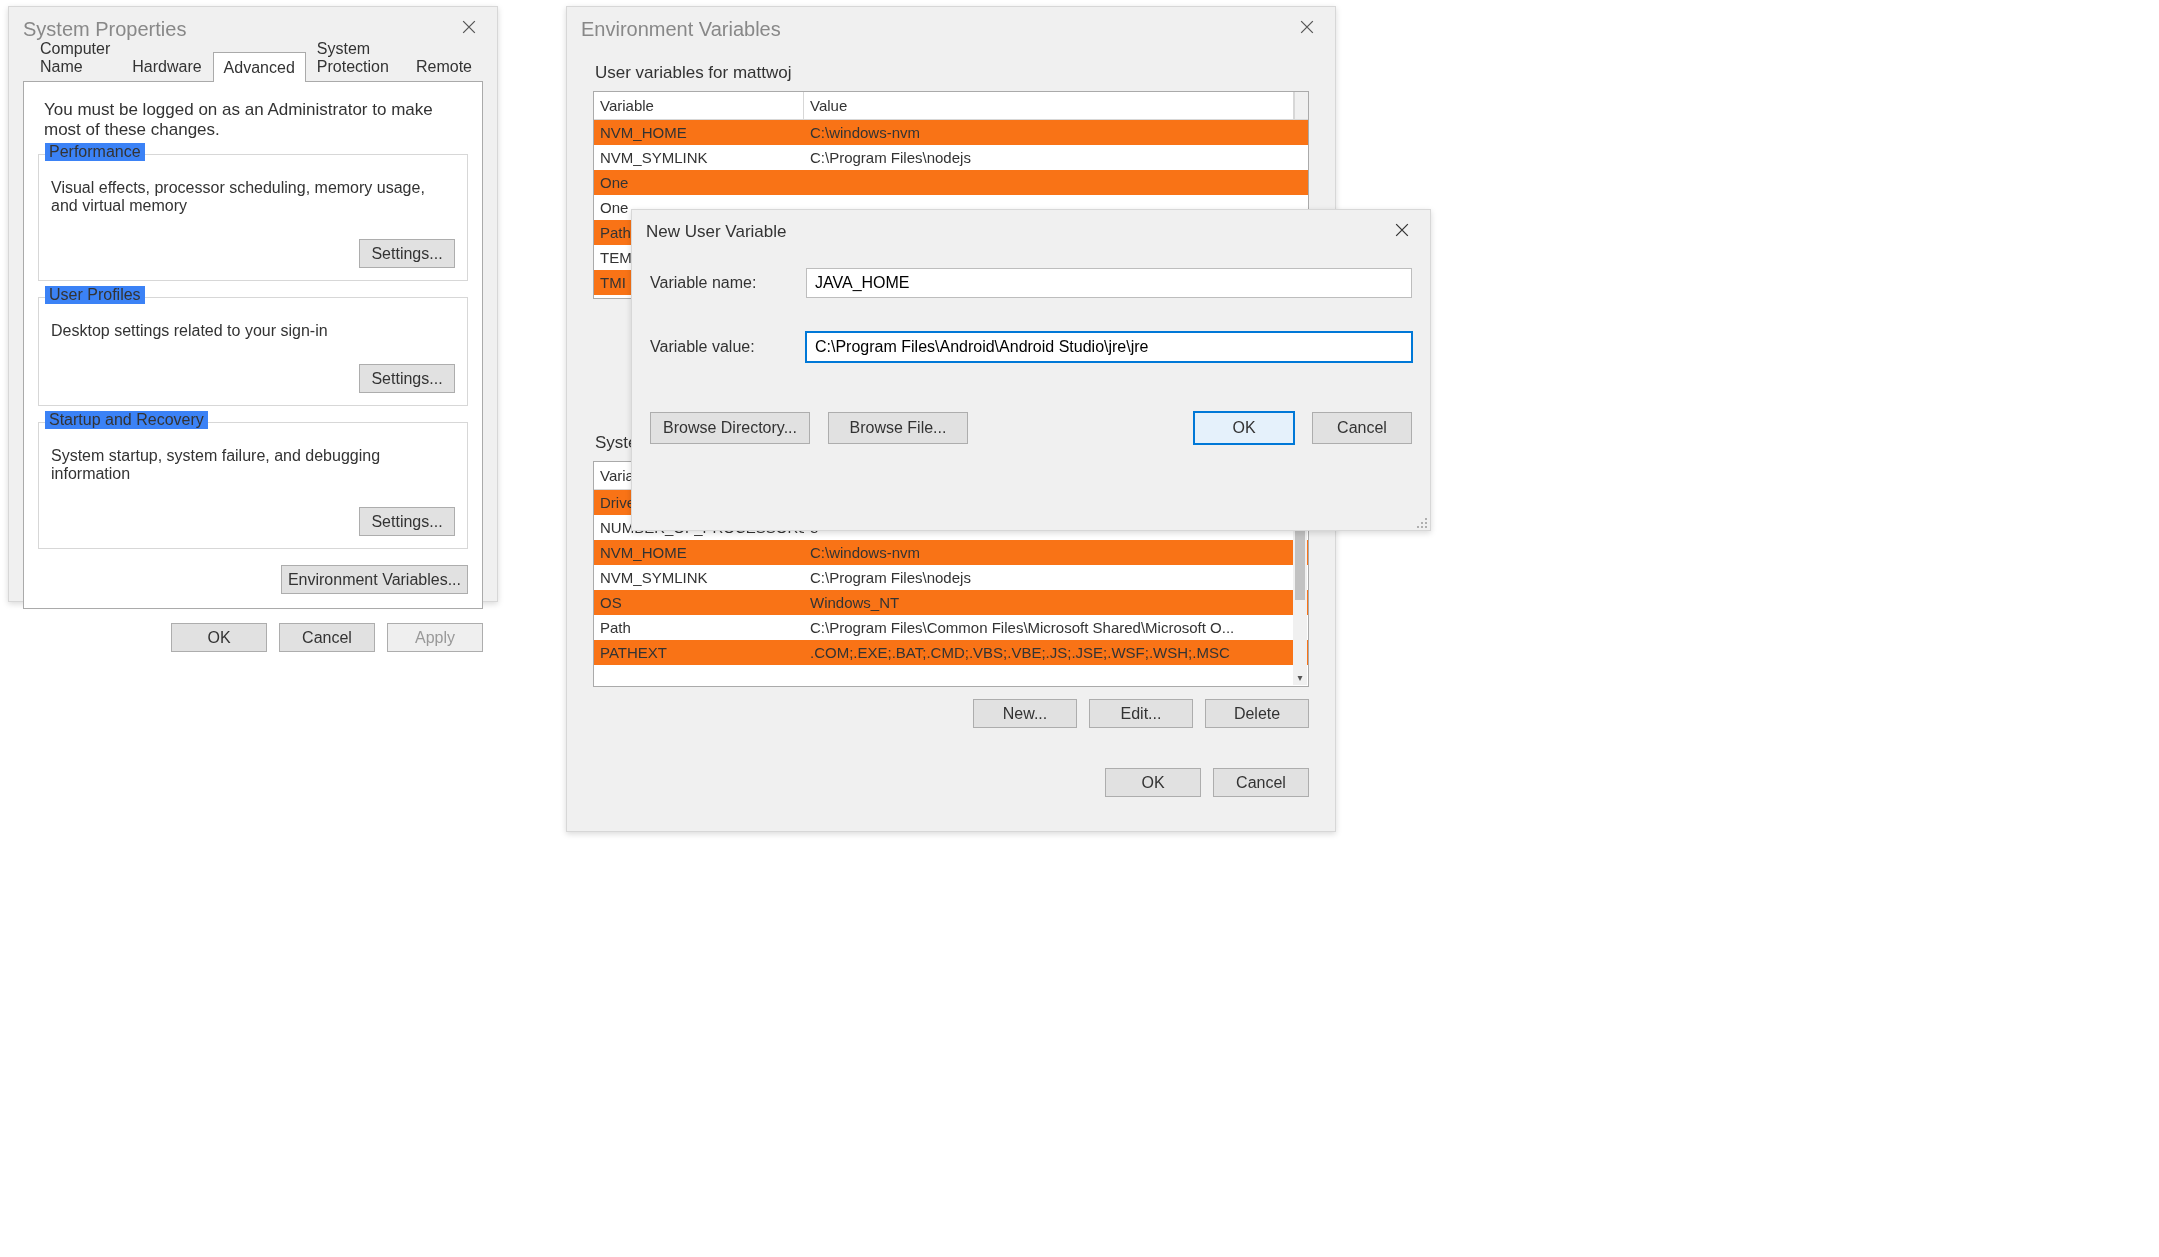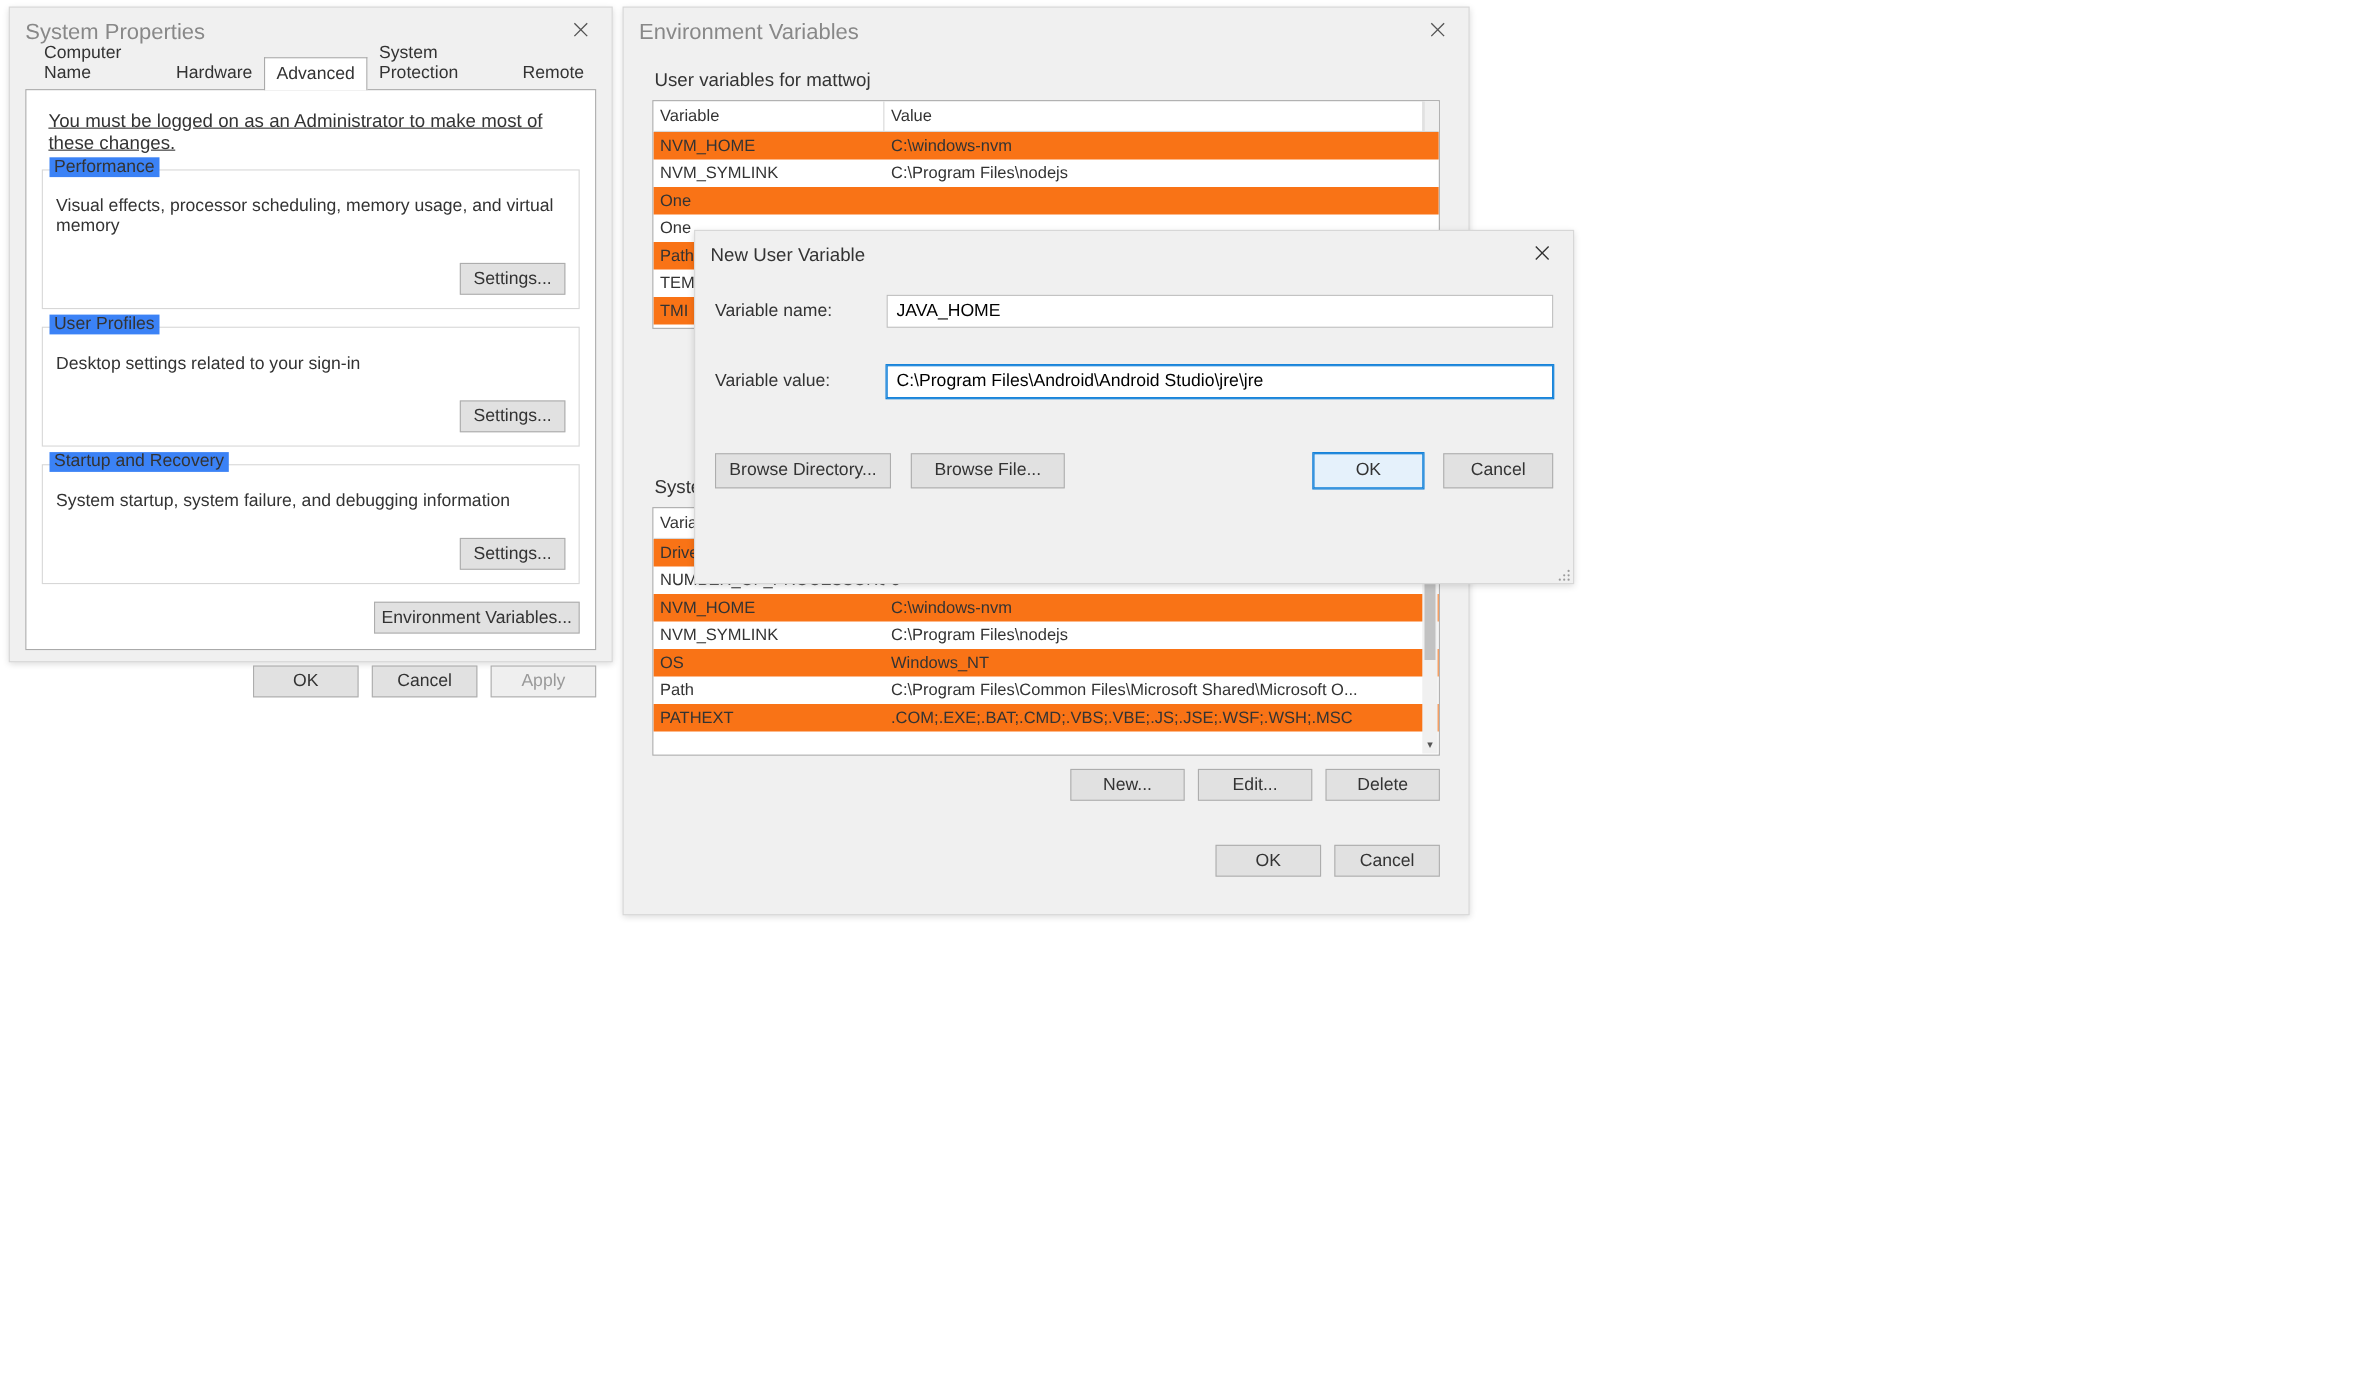--- a/index.html
+++ b/index.html
@@ -36,21 +36,21 @@
     font-size: 20px;
     color: var(--text-dim);
   }
   .titlebar .spacer { flex: 1; }
   .close-x svg { display:block; }
   .close-x { width: 24px; height: 24px; color: #555; }
   .inner {
     padding: 0 14px 14px 14px;
   }
   
-  #win-sysprops { left: 8px; top: 6px; width: 549px; height: 596px; }
+  #win-sysprops { left: 8px; top: 6px; width: 490px; height: 596px; }
   .tabs {
     display: flex;
     align-items: flex-end;
     height: 32px;
     padding-left: 6px;
     font-size: 16px;
   }
   .tab {
     padding: 6px 10px 5px 10px;
     border: 1px solid transparent;
@@ -63,21 +63,21 @@
     background: #fff;
     position: relative;
     top: 1px;
   }
   .tabpage {
     background: #fff;
     border: 1px solid var(--border-dark);
     min-height: 440px;
     padding: 14px;
   }
-  .tabpage > .note { margin: 4px 6px 14px 6px; text-decoration: underline; }
+  .tabpage > .note { margin: 4px 6px 14px 6px; }
   .group {
     border: 1px solid var(--border);
     margin: 0 0 16px 0;
     padding: 24px 12px 12px 12px;
     position: relative;
   }
   .group > .legend {
     position: absolute;
     top: -12px; left: 6px;
     padding: 0 4px;

